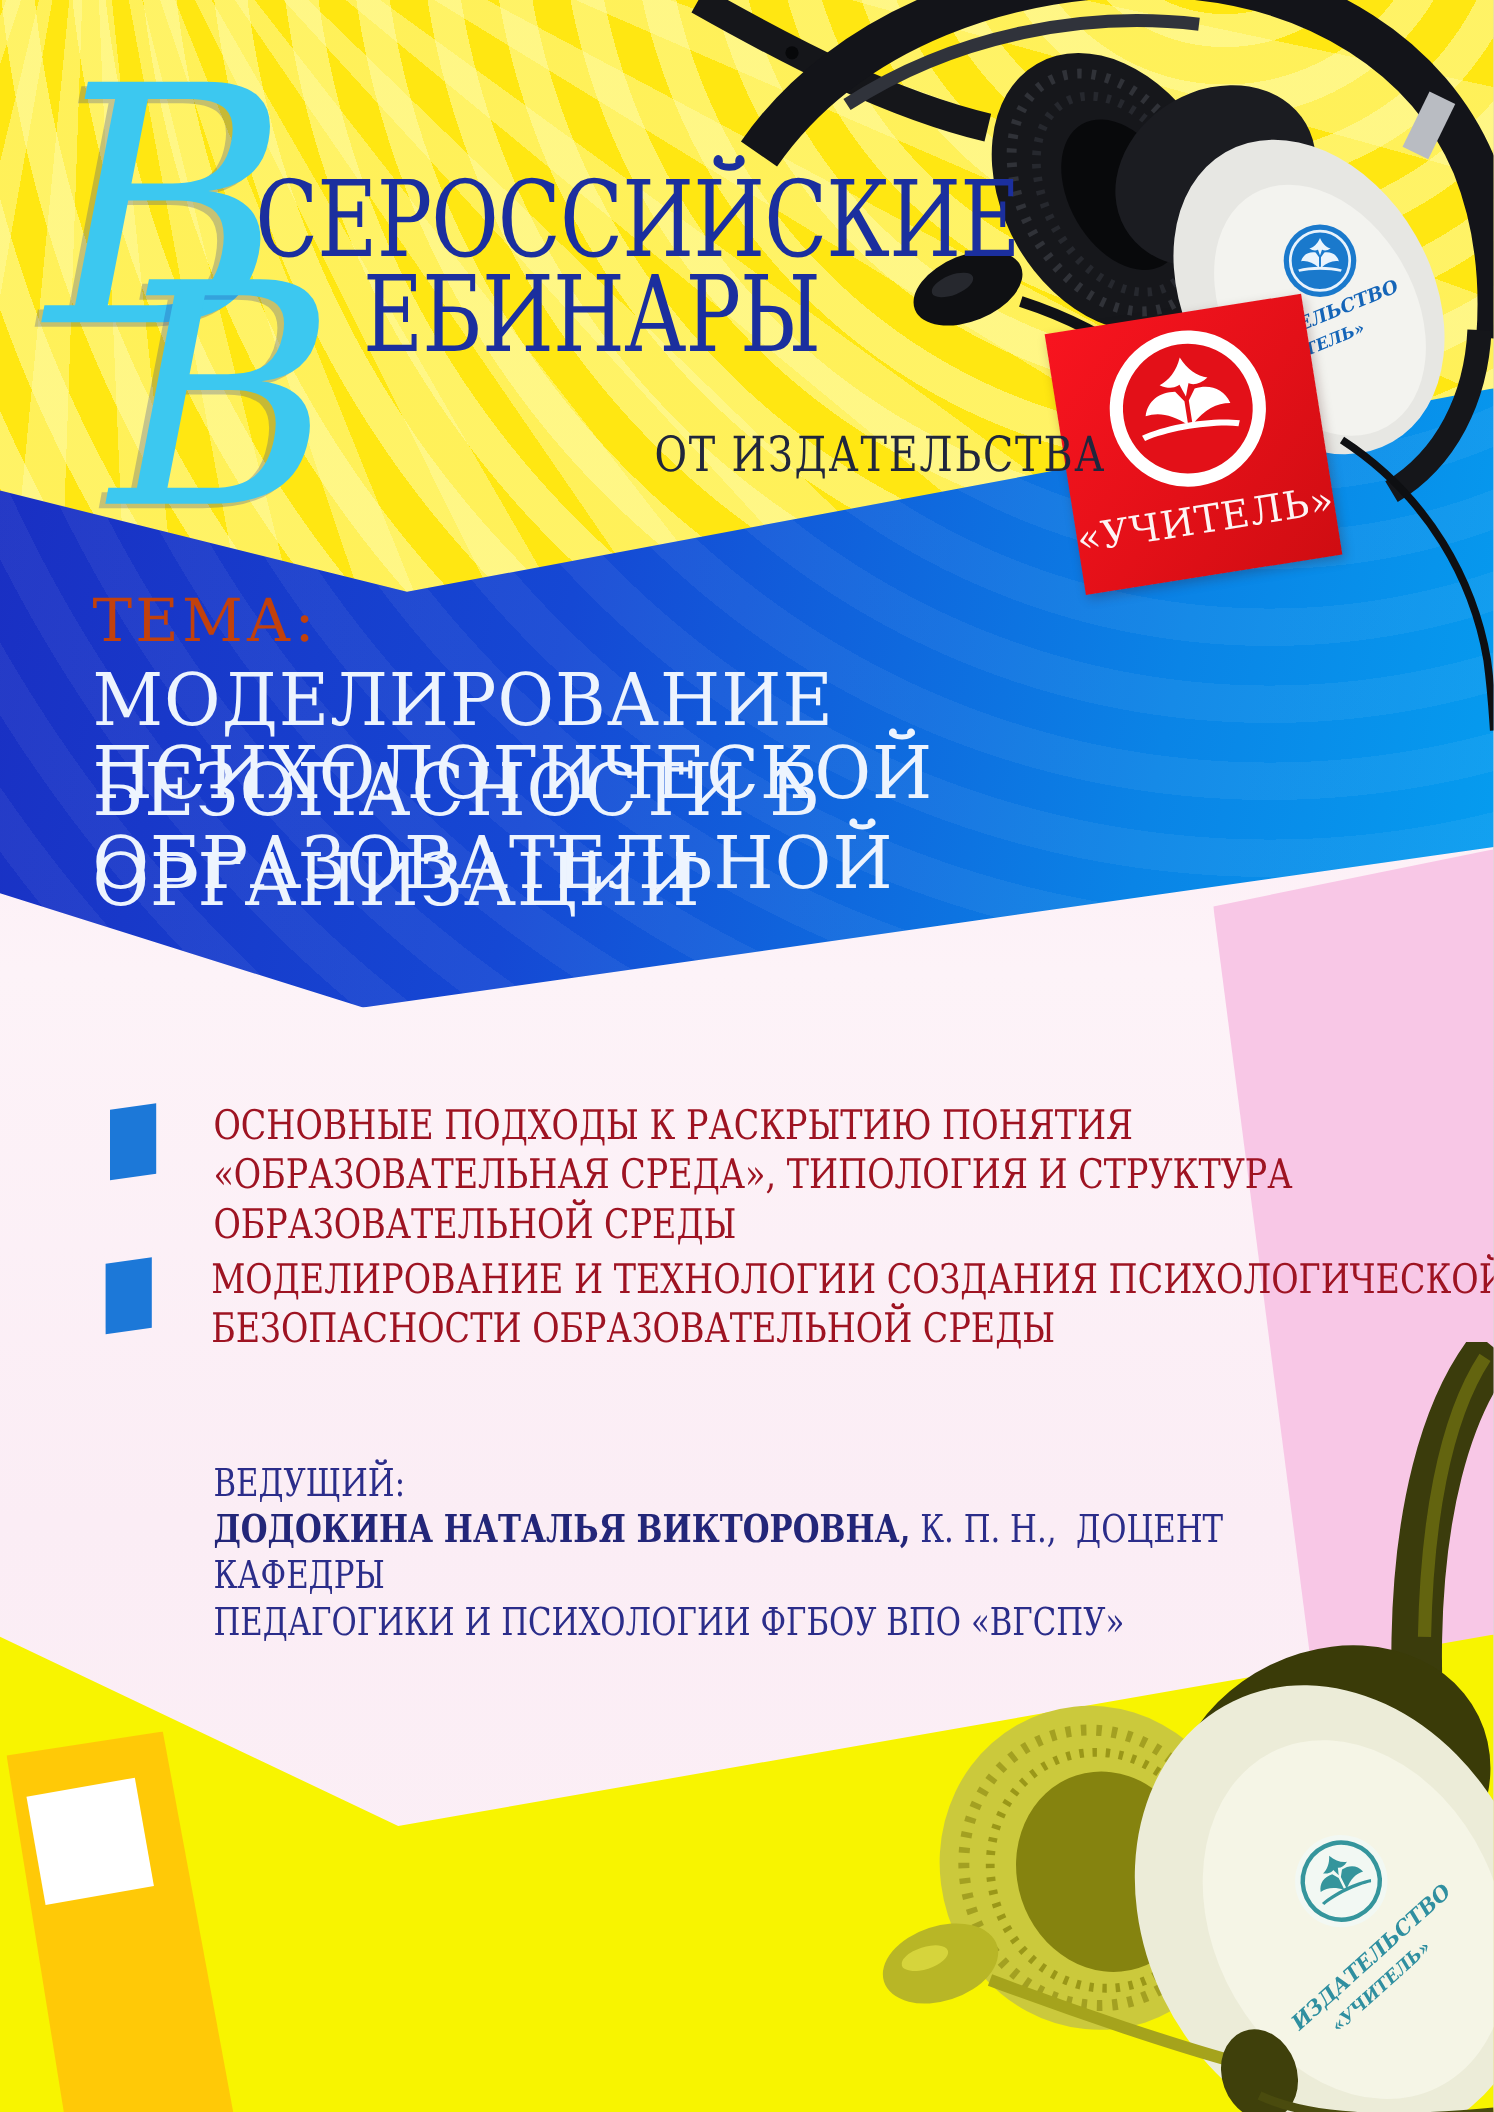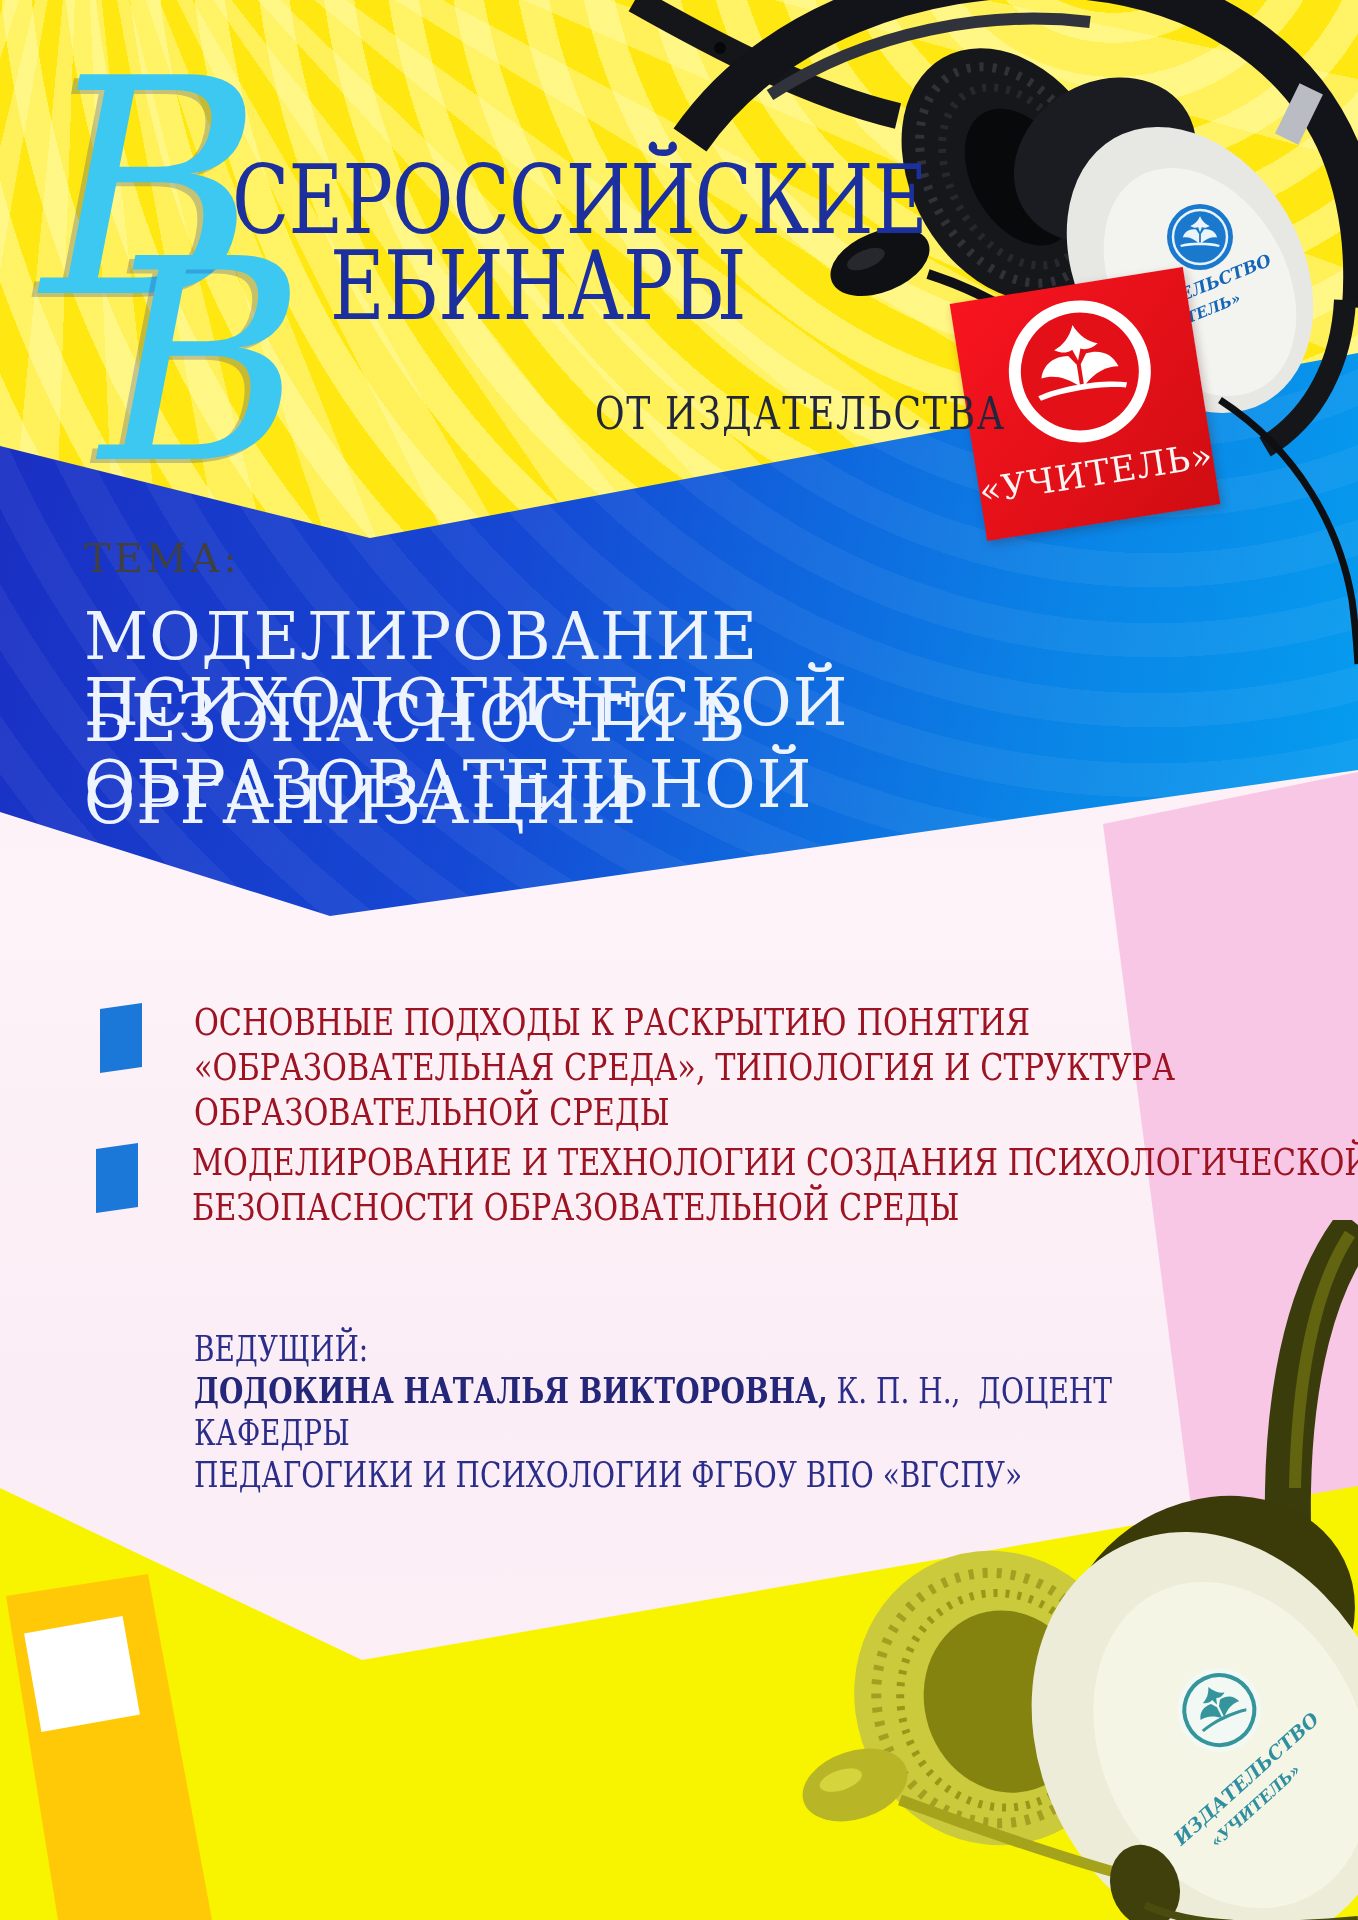--- a/index.html
+++ b/index.html
@@ -41,21 +41,21 @@
   .m-initial{position:absolute;line-height:1;font-style:italic;color:#3cc8f0;
     text-shadow:-6px 4px 0 rgba(26,47,158,.25);}
   .m-i1{left:42px;top:40px;font-size:300px;}
   .m-i2{left:100px;top:222px;font-size:280px;}
   .m-word{position:absolute;line-height:1;color:#1b2f9e;transform:scaleX(.78);transform-origin:0 0;letter-spacing:-1px;}
   .m-w1{left:232px;top:152px;font-size:96px;}
   .m-w2{left:330px;top:238px;font-size:96px;}
   .from-pub{position:absolute;left:595px;top:392px;font-size:44px;line-height:1;color:#20263c;
     transform:scaleX(.82);transform-origin:0 0;letter-spacing:2px;}
   
-  .tema{position:absolute;left:84px;top:538px;font-size:40px;line-height:1;color:#404040;letter-spacing:3px;}
+  .tema{position:absolute;left:84px;top:538px;font-size:54px;line-height:1;color:#c2410c;letter-spacing:3px;}
   .title-line{position:absolute;left:84px;font-size:66px;line-height:1;color:#edf4fe;letter-spacing:1px;
     transform:scaleX(.95);transform-origin:0 0;}
   .tl1{top:604px;}.tl2{top:686px;}.tl3{top:768px;}
   
   .bullet-sq{position:absolute;width:42px;height:64px;background:#1c78d8;transform:skewY(-8deg);}
   .b1{left:100px;top:1006px;}.b2{left:96px;top:1146px;}
   .agenda-text{position:absolute;font-size:37px;line-height:45px;color:#9e1322;
     transform:scaleX(.82);transform-origin:0 0;white-space:nowrap;}
   .a1{left:194px;top:1000px;}.a2{left:192px;top:1140px;}
   

